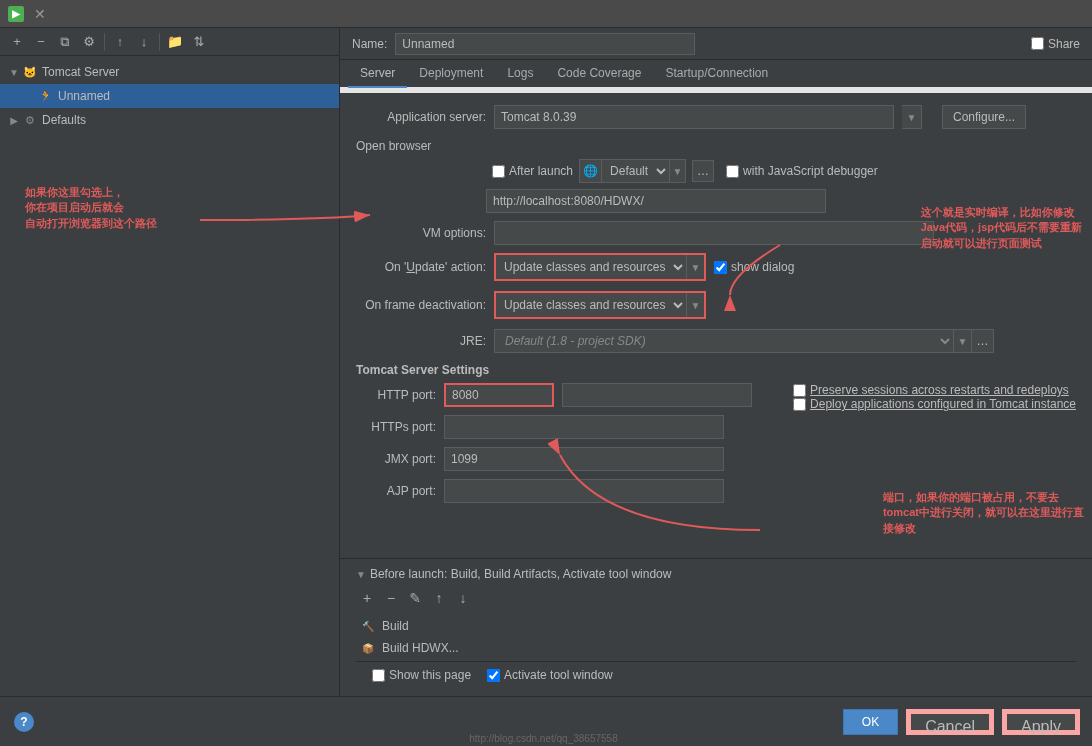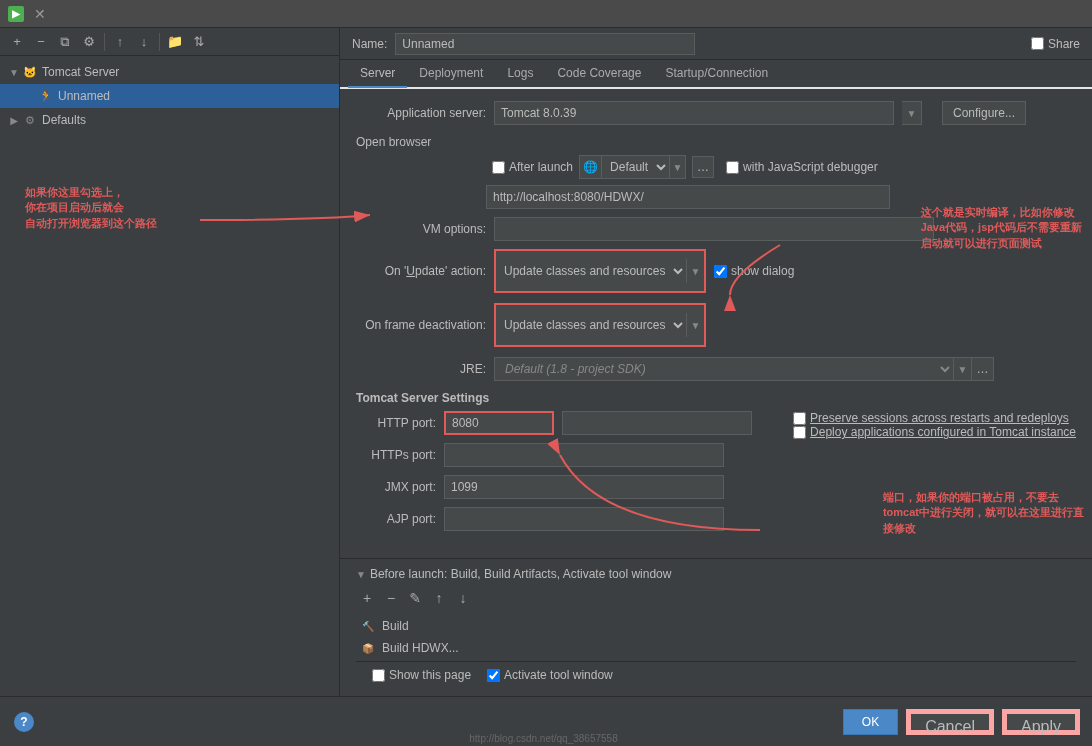--- a/index.html
+++ b/index.html
@@ -149,21 +149,21 @@
       align-items: center;
       gap: 4px;
     }
     .share-checkbox { width: 13px; height: 13px; cursor: pointer; }
     .share-label { font-size: 12px; color: #bbbbbb; }
 
     
     .tab-bar {
       display: flex;
       background: #3c3f41;
-      border-bottom: 2px solid #e5e5e5;
+      border-bottom: 6px solid #e5e5e5;
       padding: 0 8px;
     }
     .tab {
       padding: 6px 12px;
       font-size: 12px;
       color: #aaa;
       cursor: pointer;
       border-bottom: 2px solid transparent;
       margin-bottom: -1px;
     }
@@ -293,38 +293,38 @@
       gap: 6px;
       padding-left: 130px;
     }
     .url-input {
       background: #45494a;
       border: 1px solid #5a5d5e;
       color: #bbbbbb;
       font-size: 12px;
       padding: 2px 6px;
       height: 24px;
-      width: 404px;
+      width: 340px;
       outline: none;
     }
 
     
     .update-dropdown {
       display: flex;
       align-items: center;
       border: 2px solid #e05a5a;
       background: #45494a;
     }
     .update-select {
       background: #45494a;
       border: none;
       color: #bbbbbb;
       font-size: 12px;
       padding: 2px 4px;
-      height: 40px;
+      height: 24px;
       outline: none;
       cursor: pointer;
       width: 190px;
     }
     .update-dropdown-arrow {
       width: 18px; height: 24px;
       display: flex; align-items: center; justify-content: center;
       color: #888; font-size: 10px;
       border-left: 1px solid #5a5d5e;
       cursor: pointer;

